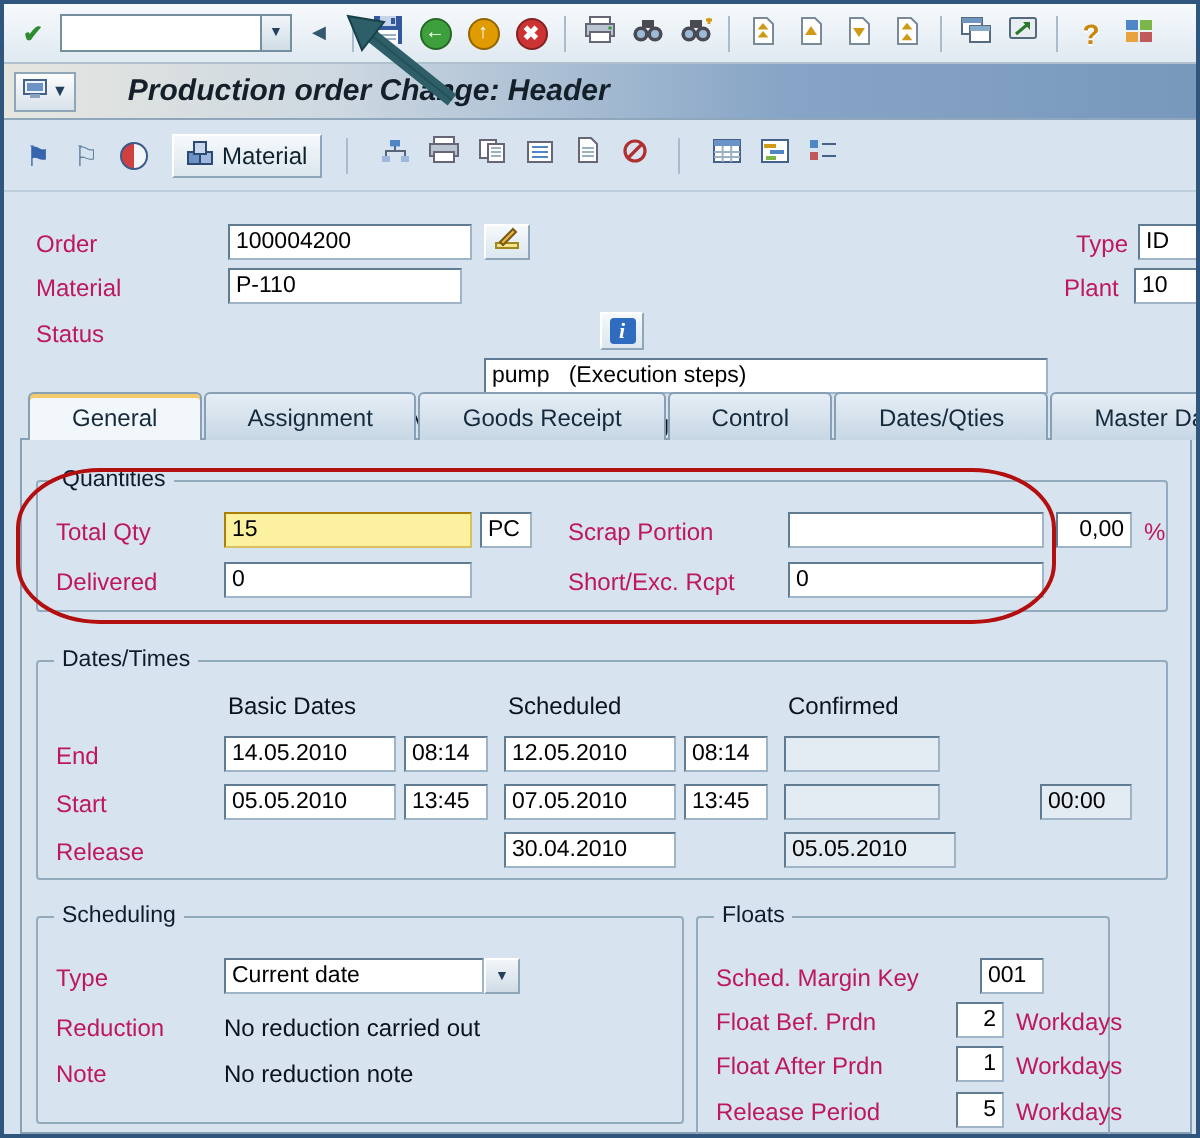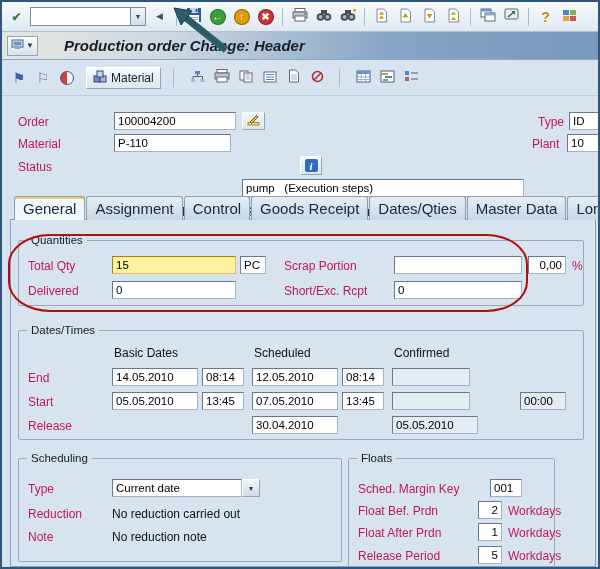--- a/index.html
+++ b/index.html
@@ -64,21 +64,21 @@
   .fld.disp { background:#e3ecf3; }
   .icon-btn { position:absolute; display:flex; align-items:center; justify-content:center;
               border:1px solid; border-color:#ffffff #8fa6b8 #8fa6b8 #ffffff;
               background:linear-gradient(#f5f9fb,#dbe6ee); }
   .i-badge { width:13px; height:13px; background:#2f6bbf; color:#fff; border-radius:2px;
              font-family:"Liberation Serif", serif; font-style:italic; font-weight:bold;
              font-size:11px; display:flex; align-items:center; justify-content:center; }
 
   
   .tabs { position:absolute; left:12px; top:194px; height:24px; display:flex; z-index:2; }
-  .tab { height:24px; padding:0 8px; font-size:15px; display:flex; align-items:center;
+  .tab { height:24px; padding:0 21px; font-size:12px; display:flex; align-items:center;
          background:linear-gradient(#e6eef5,#c6d7e4); border:1px solid #87a0b5; border-bottom:none;
          border-radius:3px 3px 0 0; margin-right:1px; color:#152a3c; white-space:nowrap; }
   .tab.active { background:#f2f7fb; box-shadow:inset 0 2px 0 #f3c96d; }
   .panel { position:absolute; left:8px; top:217px; width:586px; height:348px;
            border:1px solid #87a0b5; background:#d7e3ee; }
 
   
   .grp { position:absolute; border:1px solid #94abbe; border-radius:2px; }
   .cap { position:absolute; top:-8px; left:8px; background:#d7e3ee; padding:0 4px;
          font-size:11.5px; color:#0e1d2b; line-height:14px; }
@@ -337,22 +337,22 @@
 
   <div class="lbl" style="left:16px;top:156px">Status</div>
   <div class="txt pre" style="left:112px;top:156px">REL  PRT  PRC  MANC SETC XSez XSgn XSpr</div>
   <div class="icon-btn" style="left:298px;top:154px;width:22px;height:19px">
     <span class="i-badge">i</span>
   </div>
 
   <div class="tabs">
     <div class="tab active">General</div>
     <div class="tab">Assignment</div>
+    <div class="tab">Goods Receipt</div>
     <div class="tab">Control</div>
-    <div class="tab">Goods Receipt</div>
     <div class="tab">Dates/Qties</div>
     <div class="tab">Master Data</div>
     <div class="tab">Long Texts</div>
   </div>
   <div class="panel"></div>
 
   <div class="grp" style="left:16px;top:238px;width:566px;height:66px">
     <span class="cap">Quantities</span>
   </div>
   <div class="lbl" style="left:26px;top:255px">Total Qty</div>

